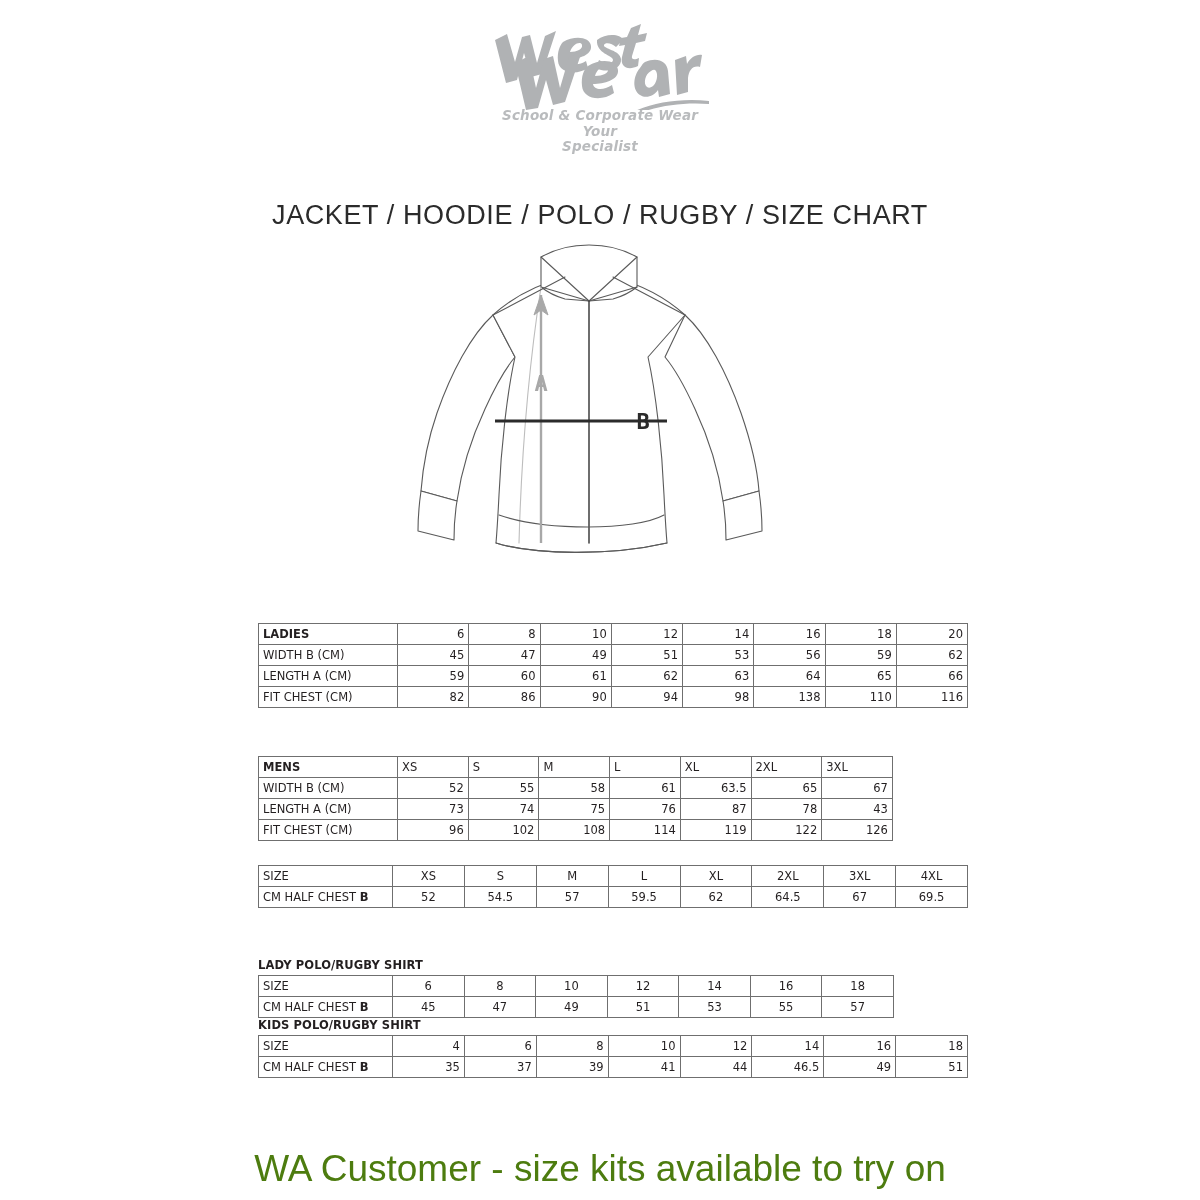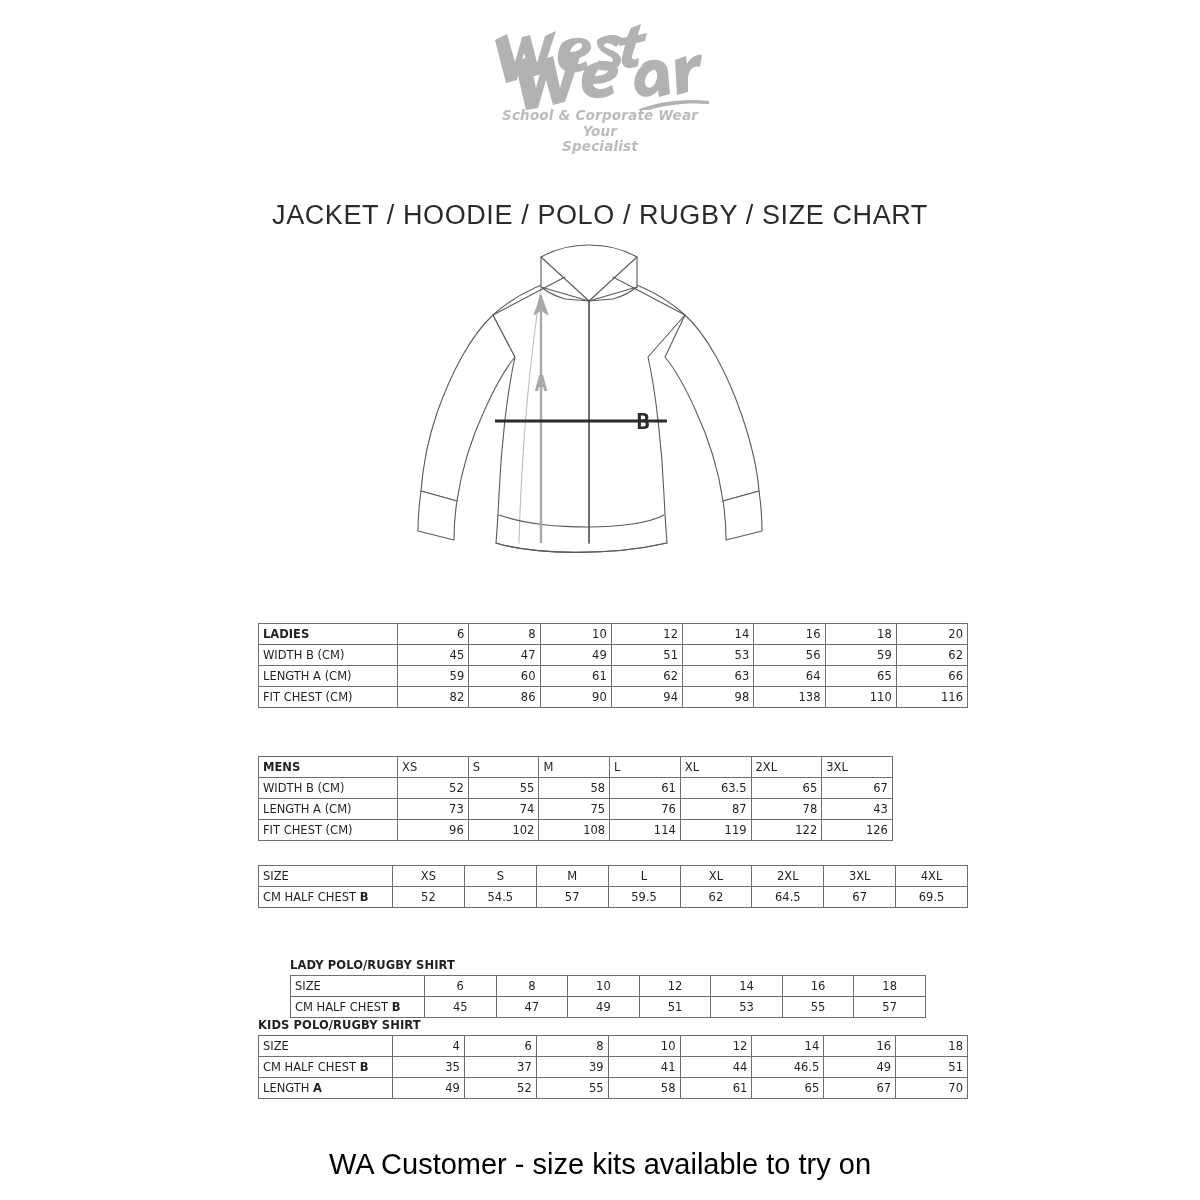--- a/index.html
+++ b/index.html
@@ -95,22 +95,22 @@
   td.num-c    { text-align: center; }
   td.hdr-l    { text-align: left; }
 
   
   #footer-note {
     position: absolute;
     left: 0; right: 0;
     top: 1148px;
     text-align: center;
     font-family: "Liberation Sans", sans-serif;
-    font-size: 29px;
-    color: #000000;
+    font-size: 37px;
+    color: #4d7c0f;
     white-space: nowrap;
   }
 </style>
 </head>
 <body>
 
 <div id="logo-block">
   <svg id="logo-wordmark" viewBox="0 0 230 92" aria-hidden="true">
     <g fill="#b0b2b4">
 
@@ -333,21 +333,21 @@
           <td class="num-c">57</td>
           <td class="num-c">59.5</td>
           <td class="num-c">62</td>
           <td class="num-c">64.5</td>
           <td class="num-c">67</td>
           <td class="num-c">69.5</td>
         </tr>
       </tbody>
     </table>
   </div>
-<div class="table-block" id="tbl-3" style="top:958px;margin-left:32px;">
+<div class="table-block" id="tbl-3" style="top:958px;">
     <div class="caption">LADY POLO/RUGBY SHIRT</div>
     <table class="sz" style="width: 635px;">
       <colgroup>
         <col style="width: 134px;">
         <col style="width: 71.5714px;">
         <col style="width: 71.5714px;">
         <col style="width: 71.5714px;">
         <col style="width: 71.5714px;">
         <col style="width: 71.5714px;">
         <col style="width: 71.5714px;">
@@ -407,28 +407,17 @@
           <td class="lbl">CM HALF CHEST <b>B</b></td>
           <td class="num-r">35</td>
           <td class="num-r">37</td>
           <td class="num-r">39</td>
           <td class="num-r">41</td>
           <td class="num-r">44</td>
           <td class="num-r">46.5</td>
           <td class="num-r">49</td>
           <td class="num-r">51</td>
         </tr>
-        <tr>
-          <td class="lbl">LENGTH <b>A</b></td>
-          <td class="num-r">49</td>
-          <td class="num-r">52</td>
-          <td class="num-r">55</td>
-          <td class="num-r">58</td>
-          <td class="num-r">61</td>
-          <td class="num-r">65</td>
-          <td class="num-r">67</td>
-          <td class="num-r">70</td>
-        </tr>
       </tbody>
     </table>
   </div>
 
 <div id="footer-note">WA Customer - size kits available to try on</div>
 
 </body></html>

